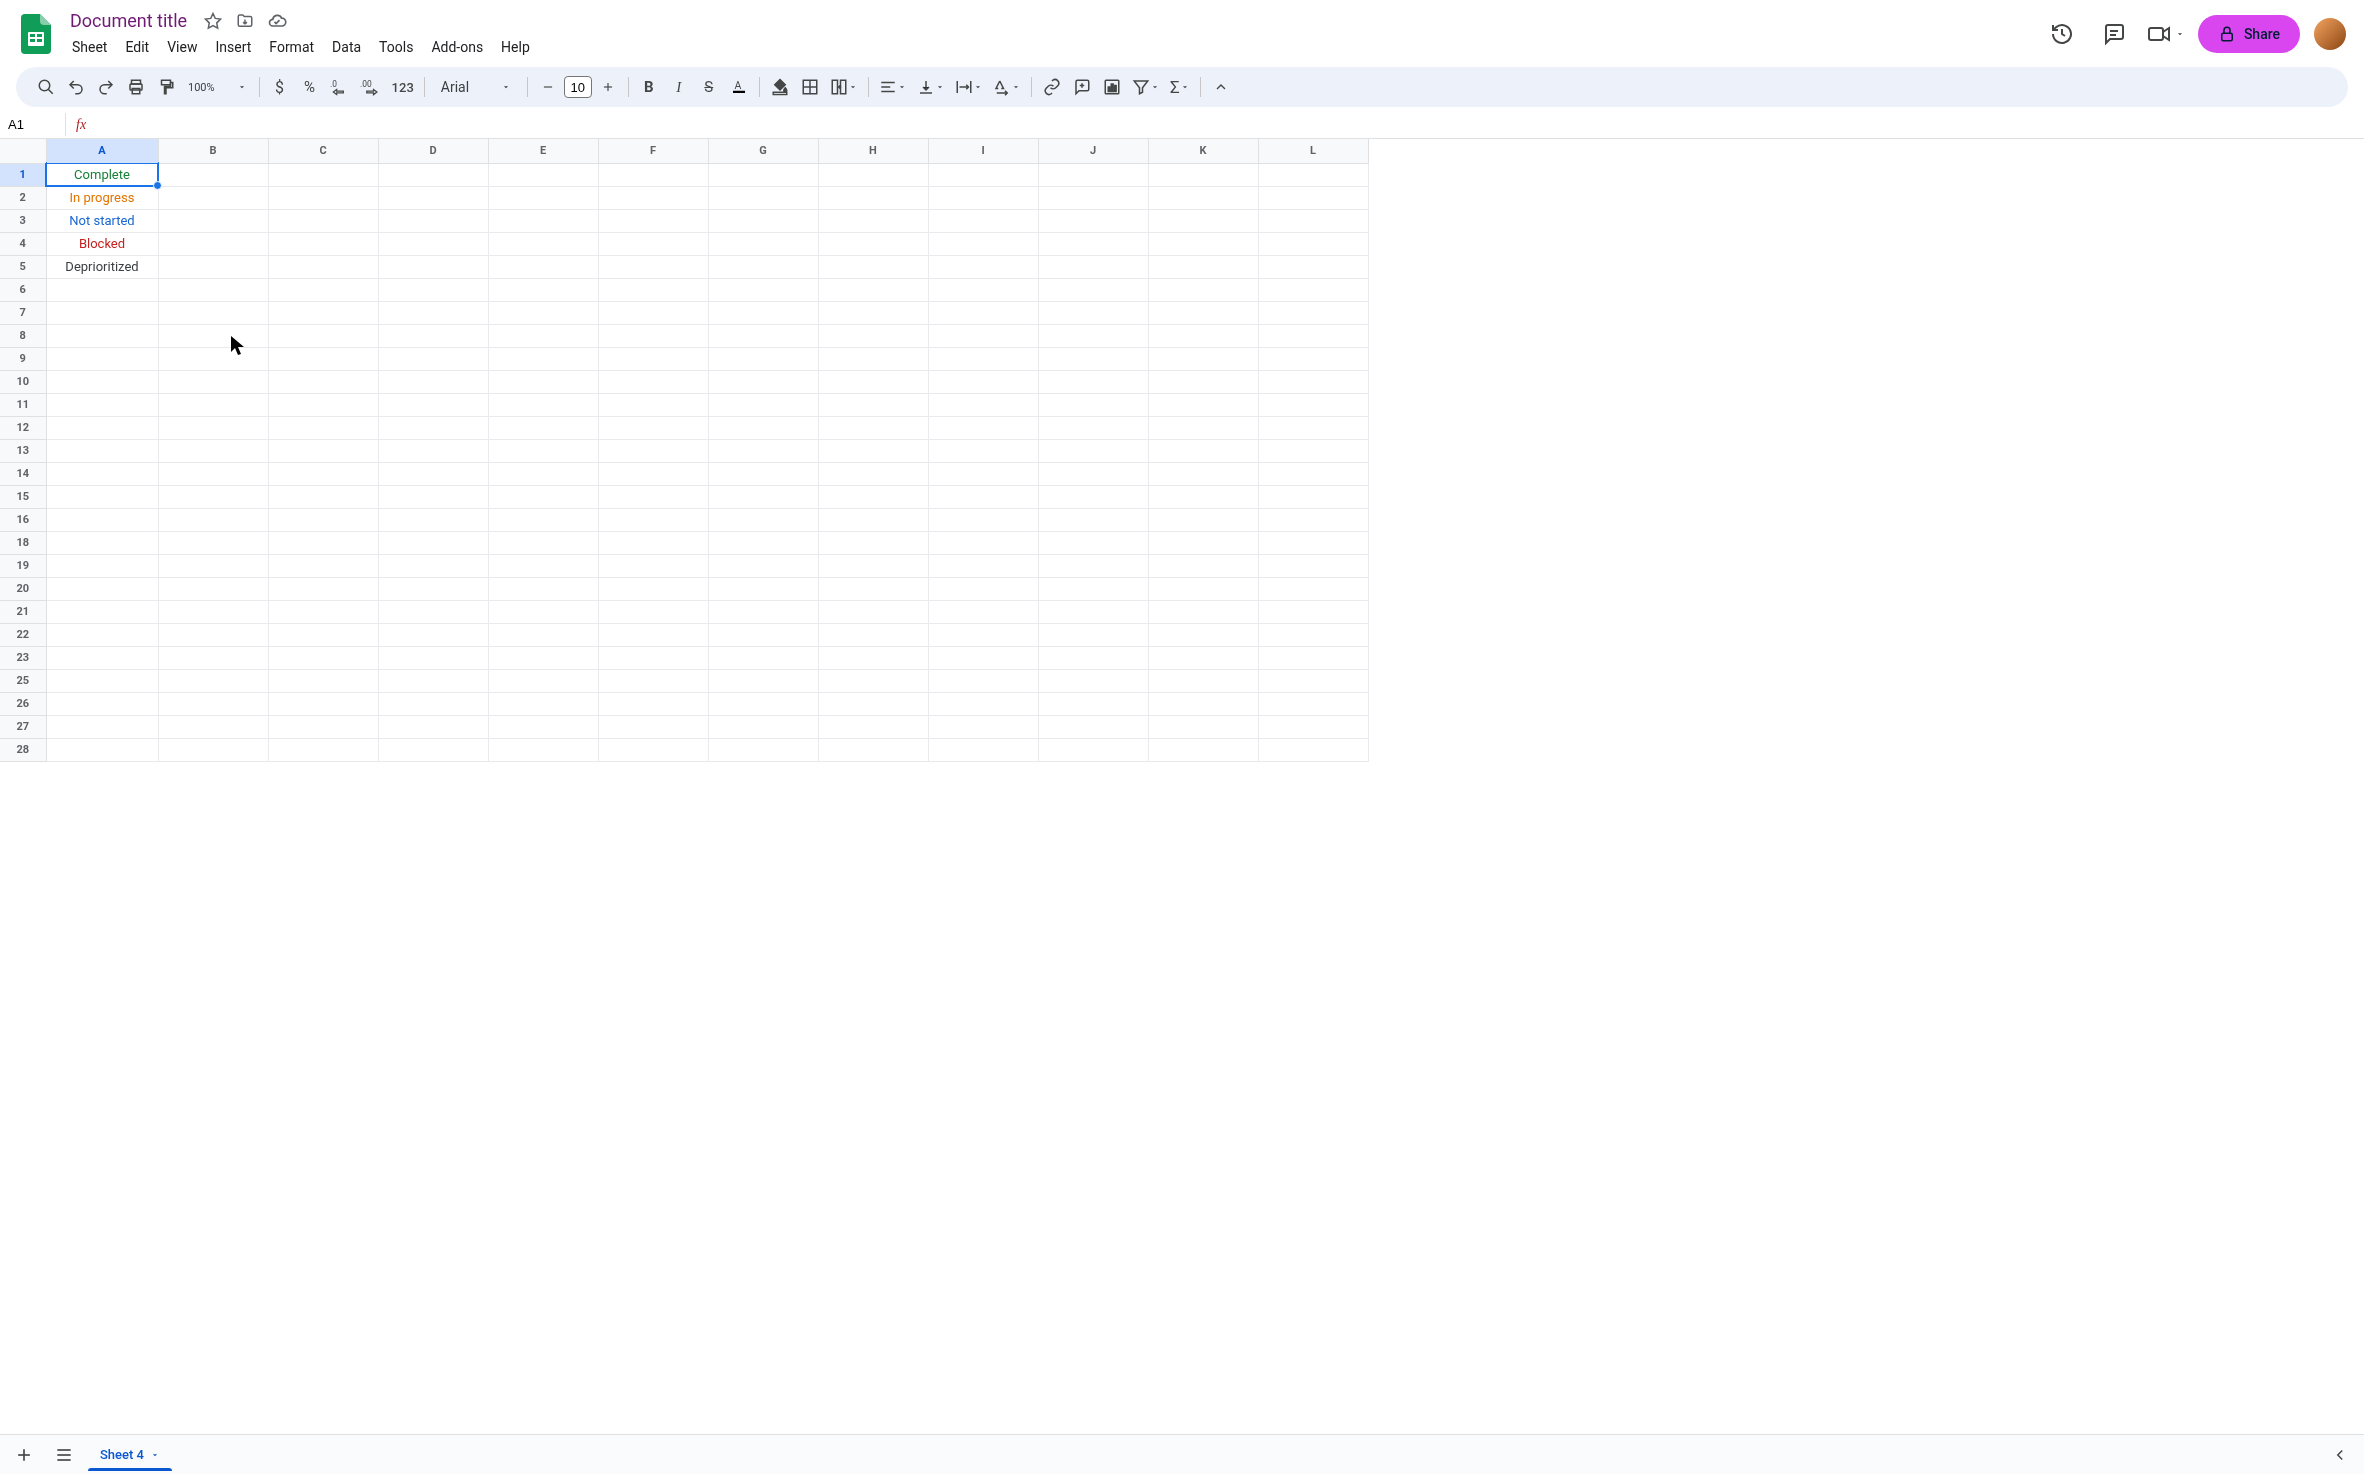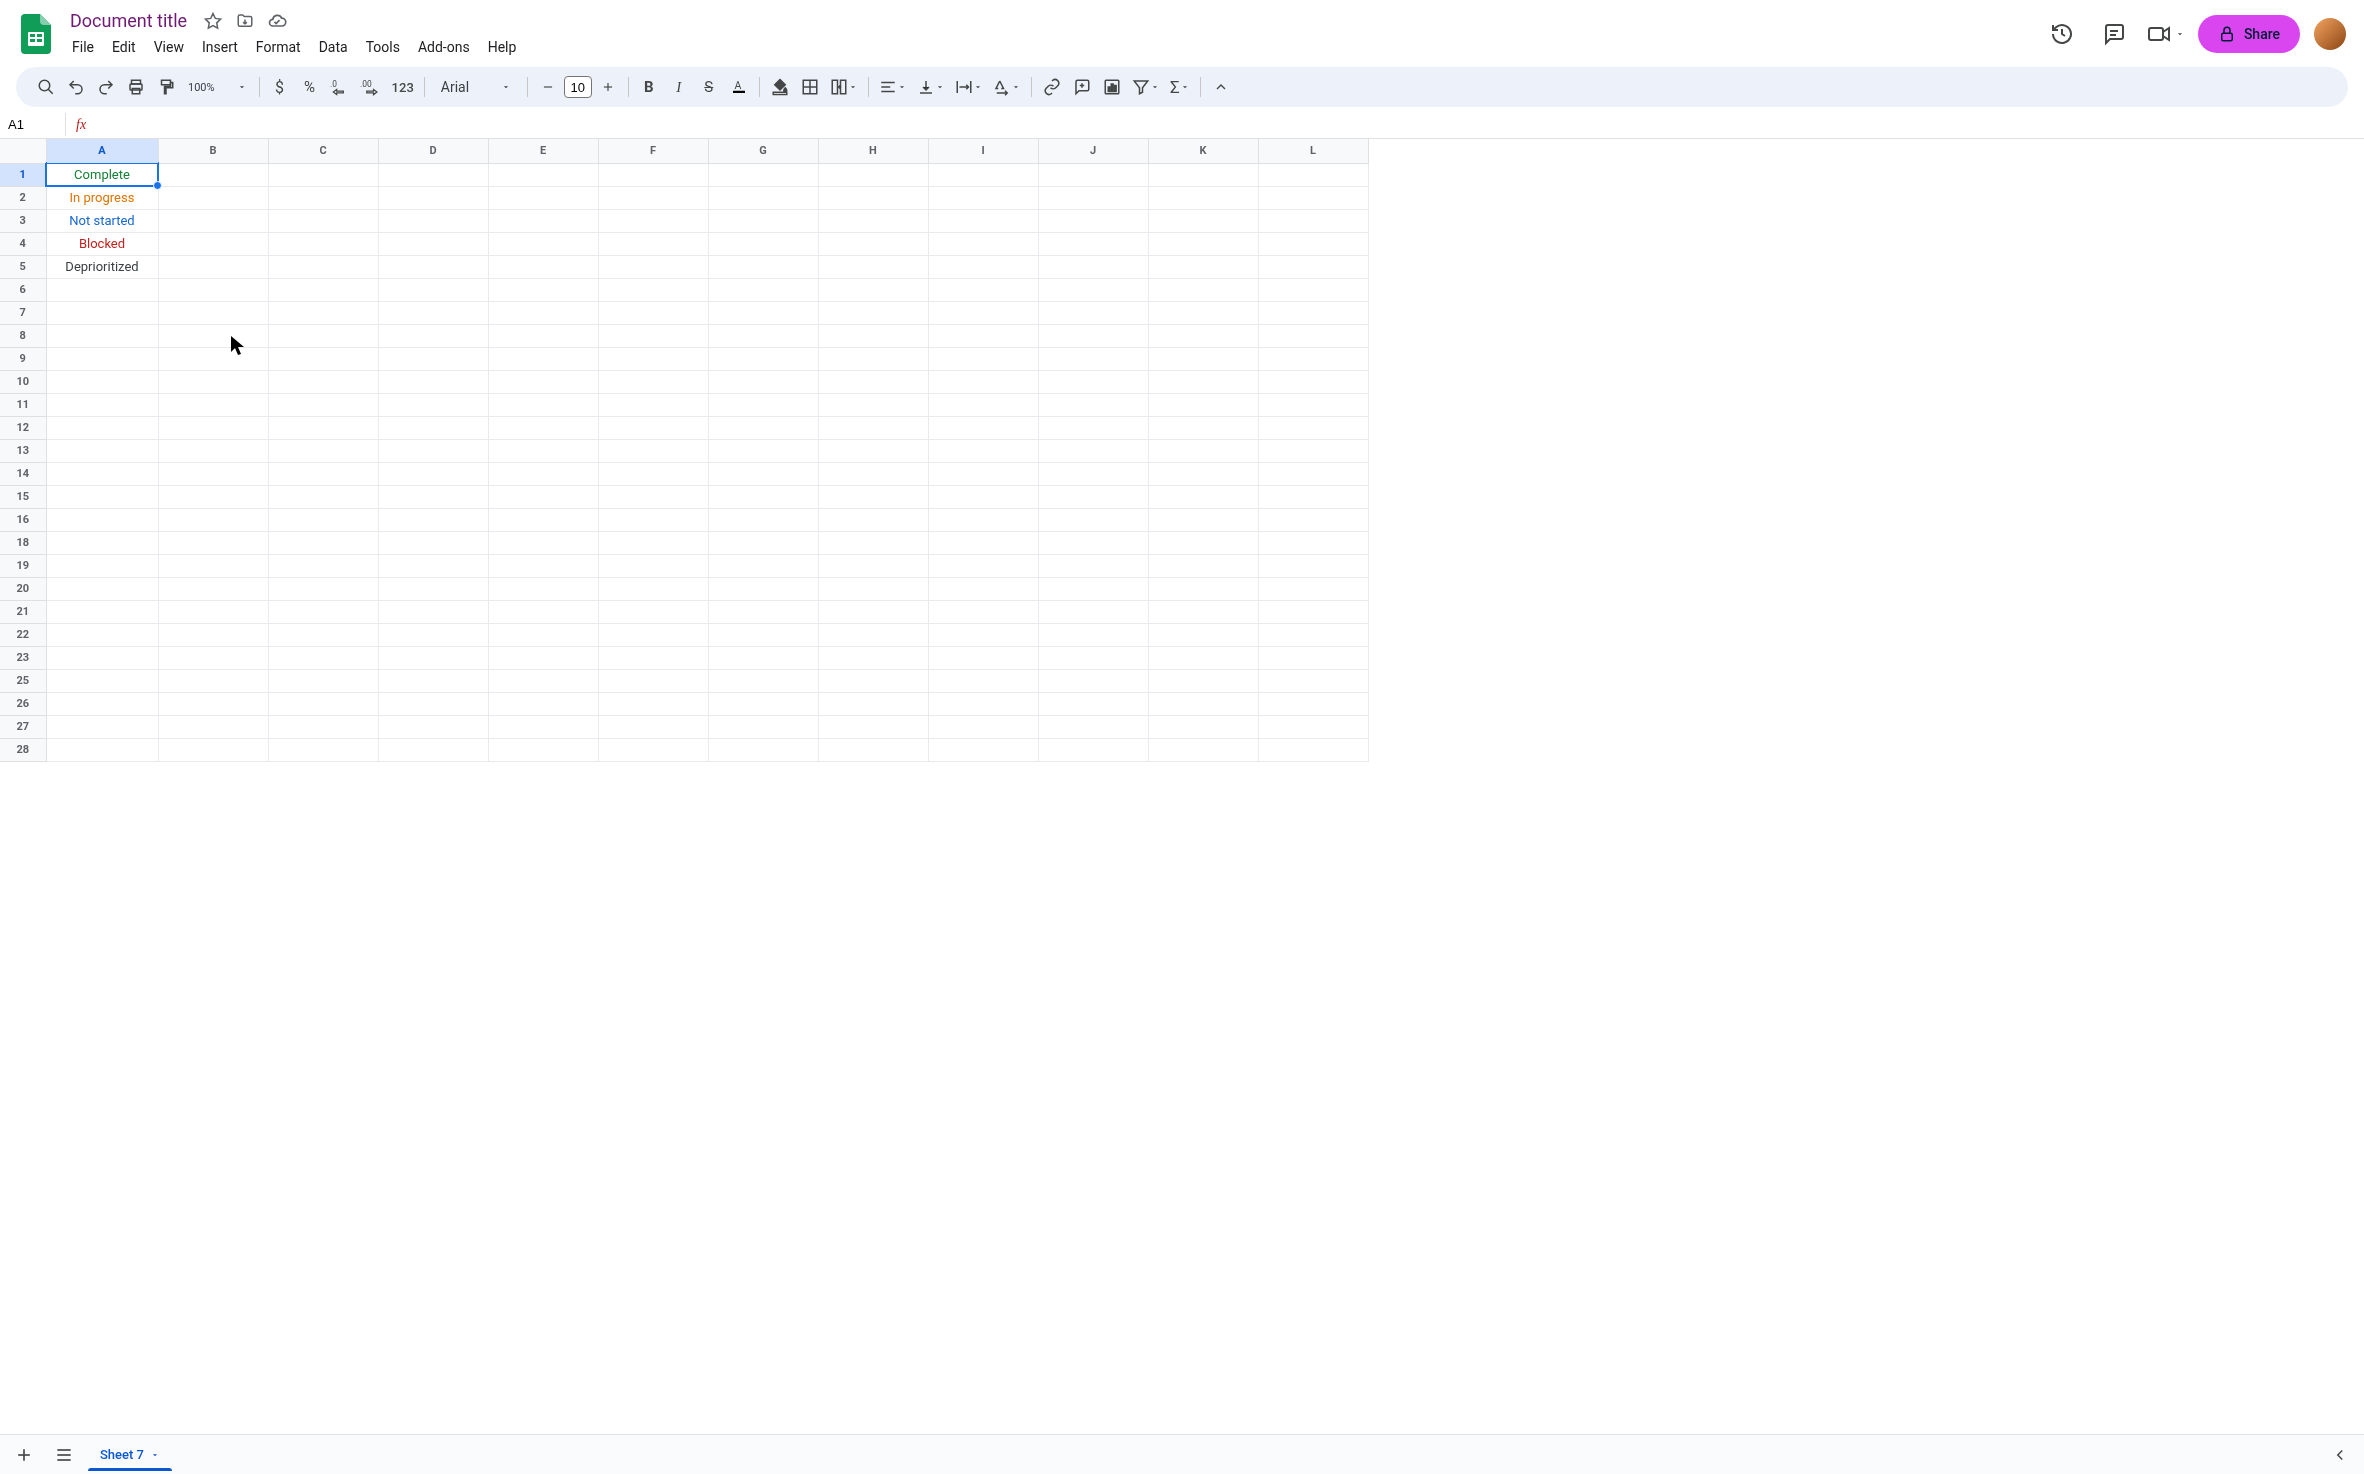--- a/index.html
+++ b/index.html
@@ -94,21 +94,21 @@
           </svg>
       </span>
       <span class="title-icon">
         <svg width="20" height="20" viewBox="0 0 24 24" fill="none" stroke="currentColor" stroke-width="2">
             <path d="M18 18H7a4 4 0 0 1 0-8 5.5 5.5 0 0 1 10.5-1.5A4 4 0 0 1 18 18z"></path>
             <path d="M9 13l2 2 4-4"></path>
           </svg>
       </span>
     </div>
     <div class="menu-row">
-      <span class="menu-item">File</span>
+      <span class="menu-item">Sheet</span>
       <span class="menu-item">Edit</span>
       <span class="menu-item">View</span>
       <span class="menu-item">Insert</span>
       <span class="menu-item">Format</span>
       <span class="menu-item">Data</span>
       <span class="menu-item">Tools</span>
       <span class="menu-item">Add-ons</span>
       <span class="menu-item">Help</span>
     </div>
   </div>
@@ -777,21 +777,21 @@
       </svg>
     </span>
   <span class="st-btn">
       <svg width="20" height="20" viewBox="0 0 24 24" stroke="currentColor" stroke-width="2">
         <line x1="4" y1="6" x2="20" y2="6"></line>
         <line x1="4" y1="12" x2="20" y2="12"></line>
         <line x1="4" y1="18" x2="20" y2="18"></line>
       </svg>
     </span>
   <div class="sheet-tab">
-    <span>Sheet 7</span>
+    <span>Sheet 4</span>
     <svg width="10" height="10" viewBox="0 0 24 24" fill="currentColor">
         <path d="M7 10l5 5 5-5z"></path>
       </svg>
   </div>
   <span class="explore-btn">
       <svg width="18" height="18" viewBox="0 0 24 24" fill="none" stroke="currentColor" stroke-width="2">
         <path d="M15 18l-6-6 6-6"></path>
       </svg>
     </span>
 </div>

